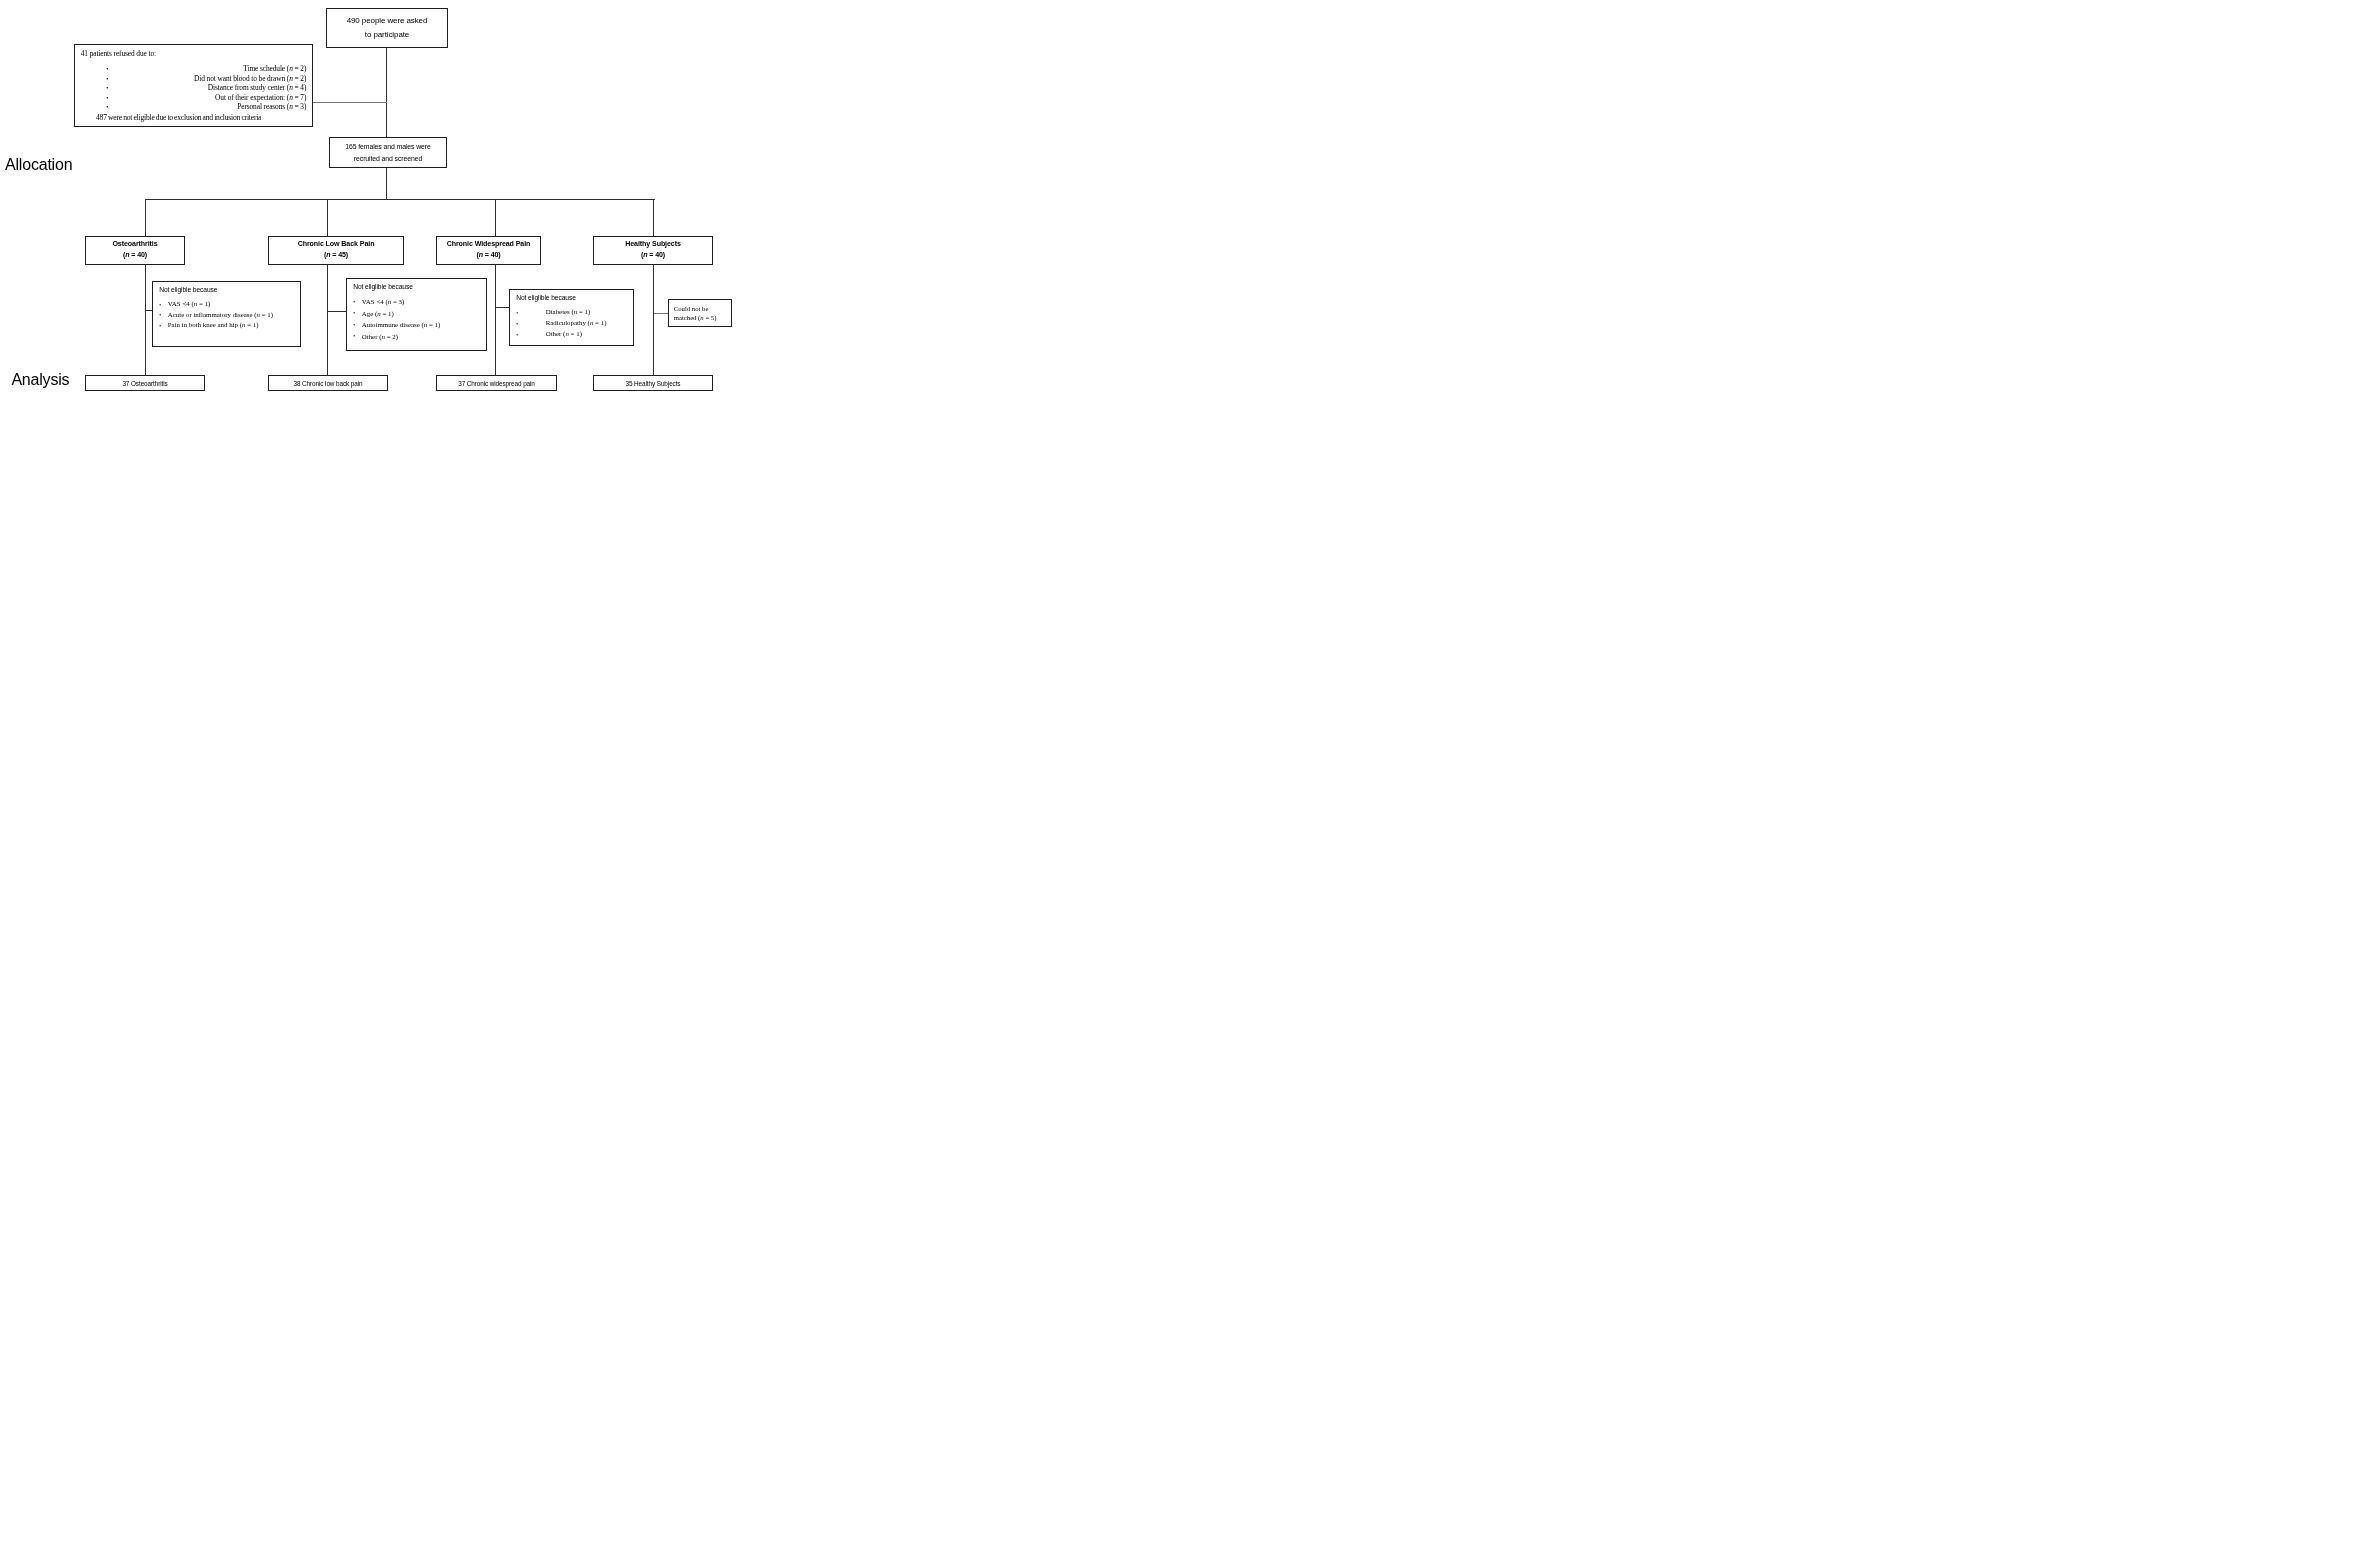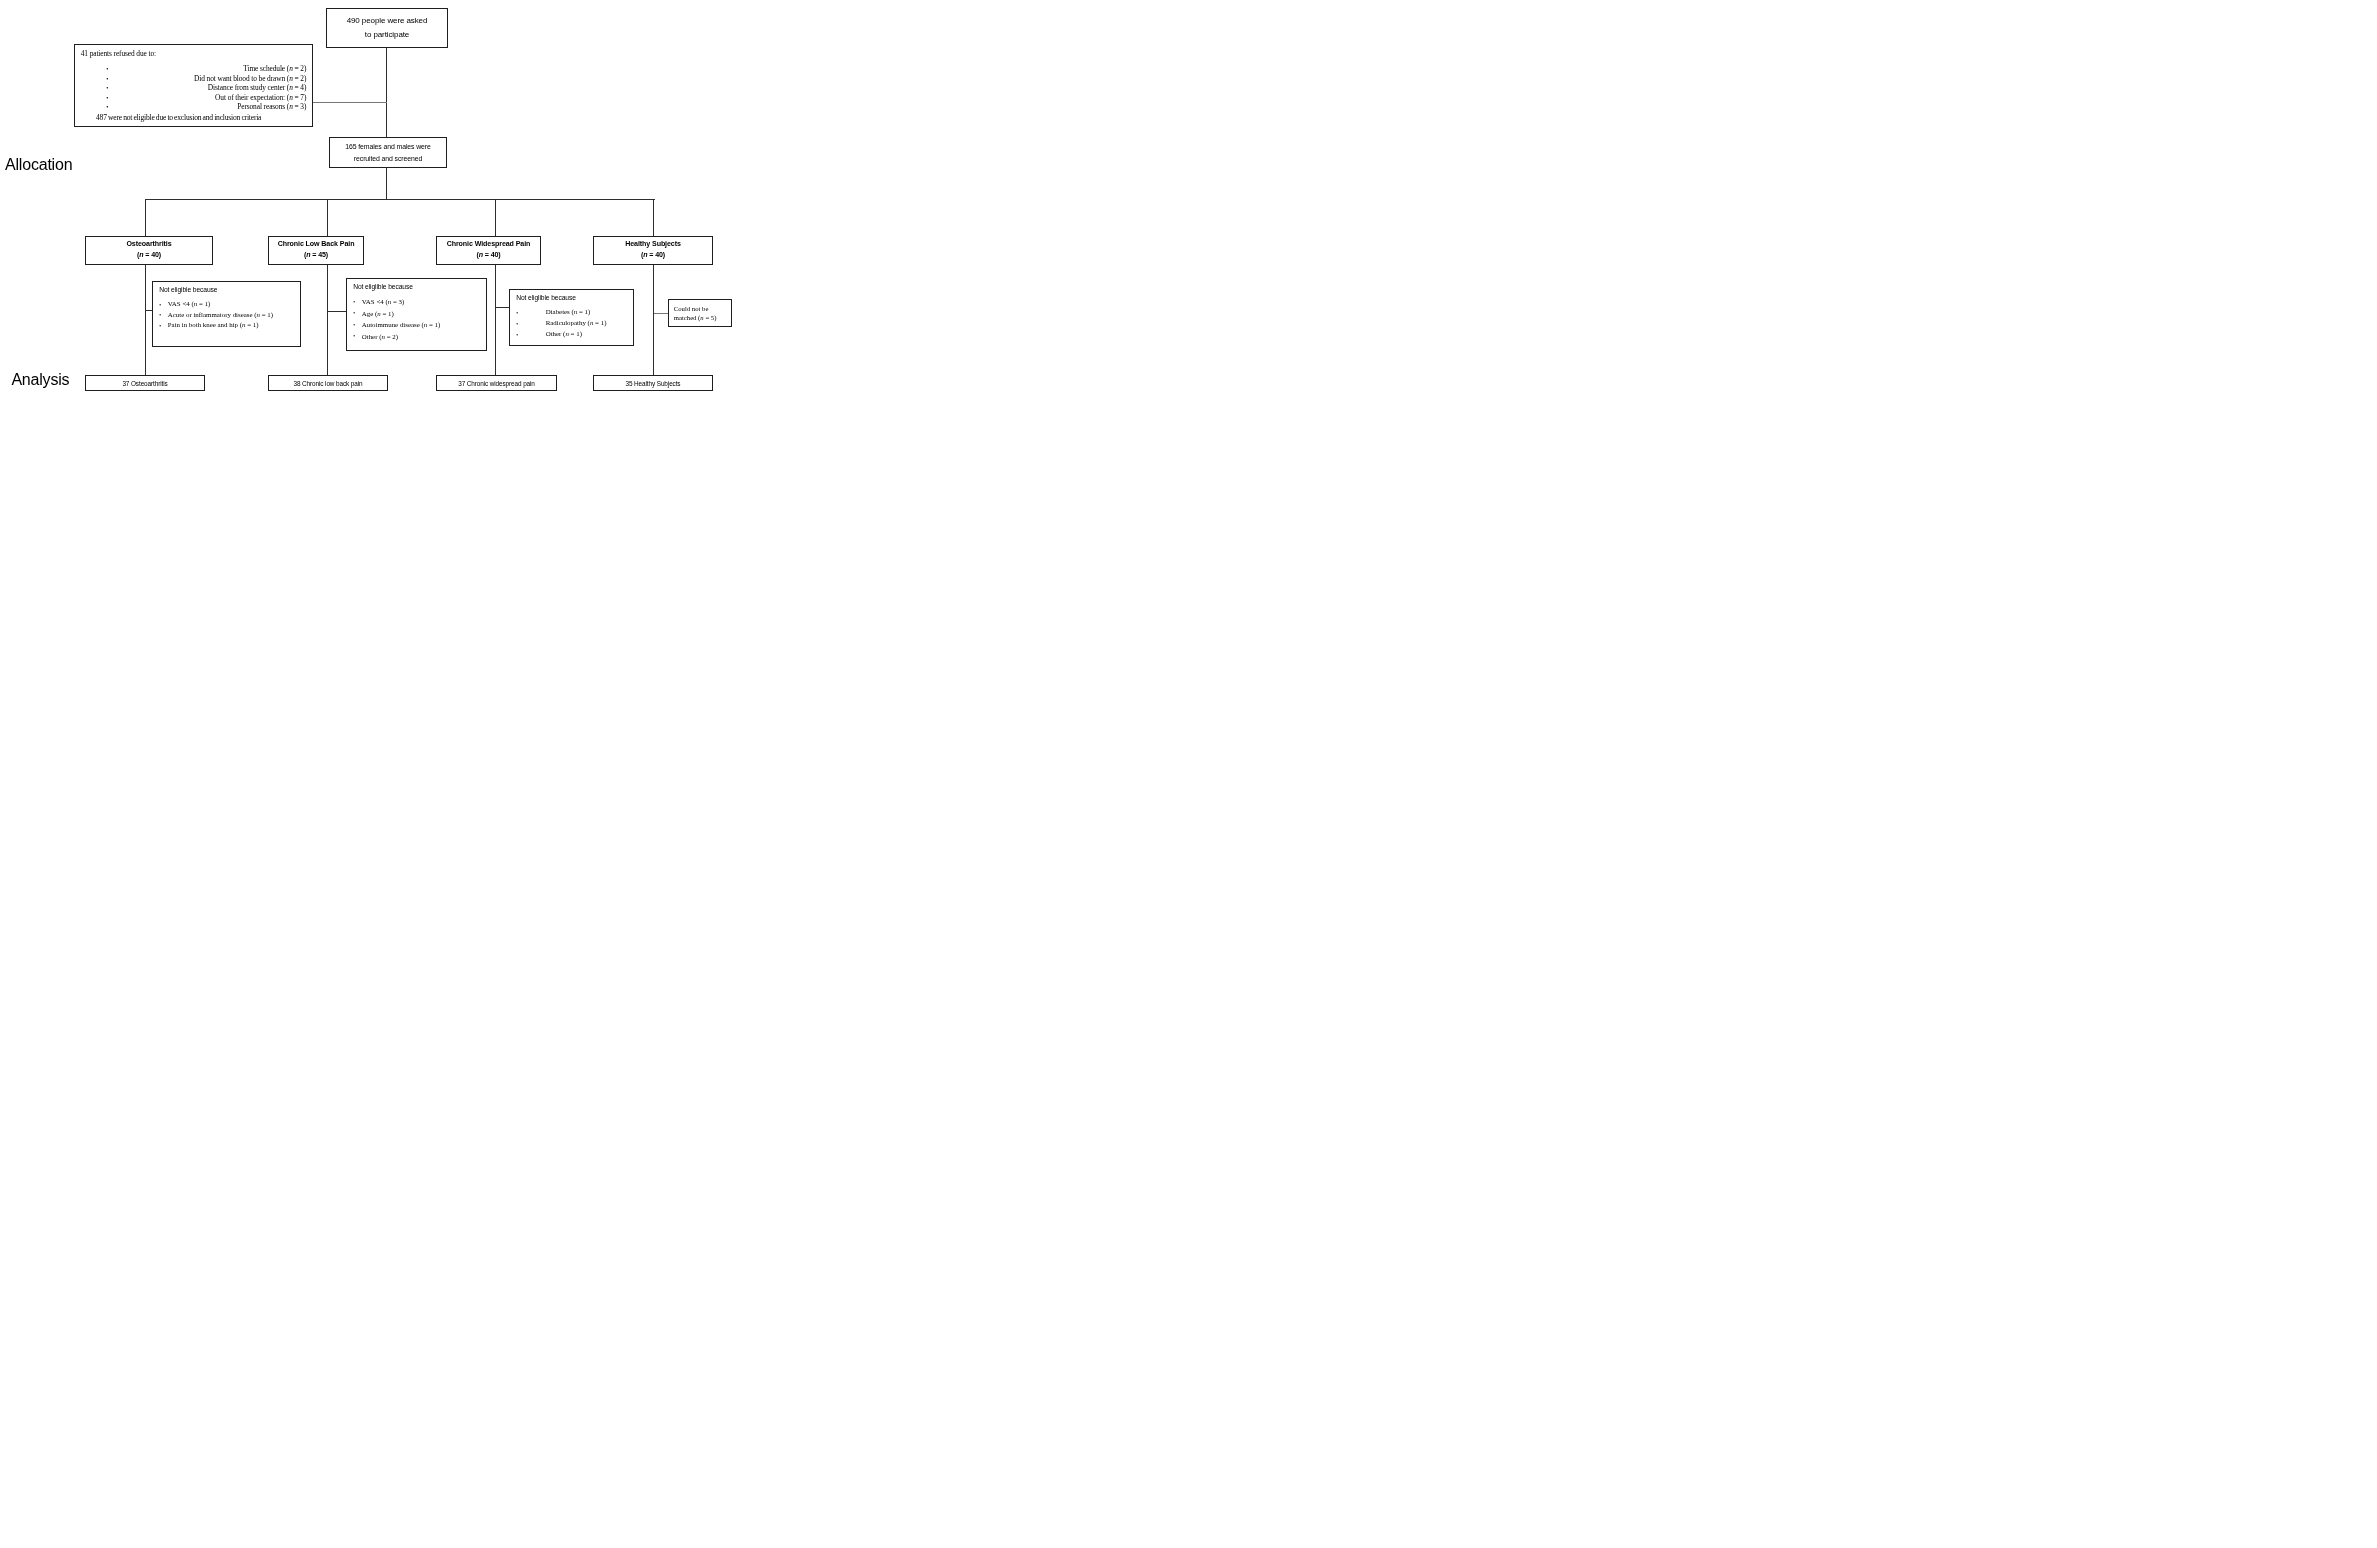--- a/index.html
+++ b/index.html
@@ -26,22 +26,22 @@
   .ref-text { flex:1; }
   #refused .ref-footer { position:absolute; left:21px; bottom:3.8px; font-size:7.6px; letter-spacing:-0.2px; word-spacing:-0.5px; white-space:nowrap; }
   #recruited { left:329px; top:137px; width:118px; height:31px; font-size:6.9px; line-height:11.4px; }
 
   .stage-label { position:absolute; font-size:16px; letter-spacing:-0.2px; color:#000; }
   #lbl-allocation { left:5px; top:156px; }
   #lbl-analysis  { left:11.4px; top:371px; }
 
   
   .group { top:236px; height:28.5px; font-weight:bold; font-size:7.1px; line-height:11.4px; }
-  #g1 { left:85px;  width:128px; }
-  #g2 { left:268px;  width:96px; }
+  #g1 { left:85px;  width:100px; }
+  #g2 { left:268px;  width:136px; }
   #g3 { left:436px;  width:105px; }
   #g4 { left:593px; width:120px; }
 
   
   .ne { border-width:1px; }
   .ne-header { font-family:"Liberation Sans", sans-serif; font-size:6.7px; letter-spacing:-0.1px; margin-bottom:6.2px; }
   .ne-item { display:flex; font-family:"Liberation Serif", serif; font-size:6.9px; }
   .ne-marker { flex:0 0 8.6px; width:8.6px; font-size:5.2px; padding-top:0.5px; }
   .ne-marker.tab { flex:0 0 29.5px; width:29.5px; }
   .ne-text { flex:1; }

